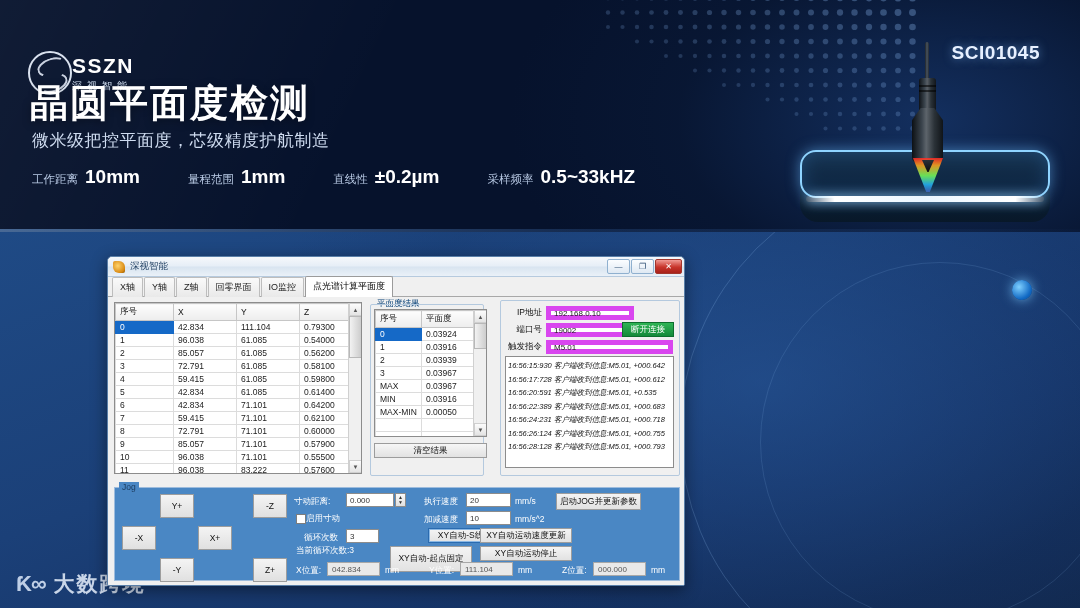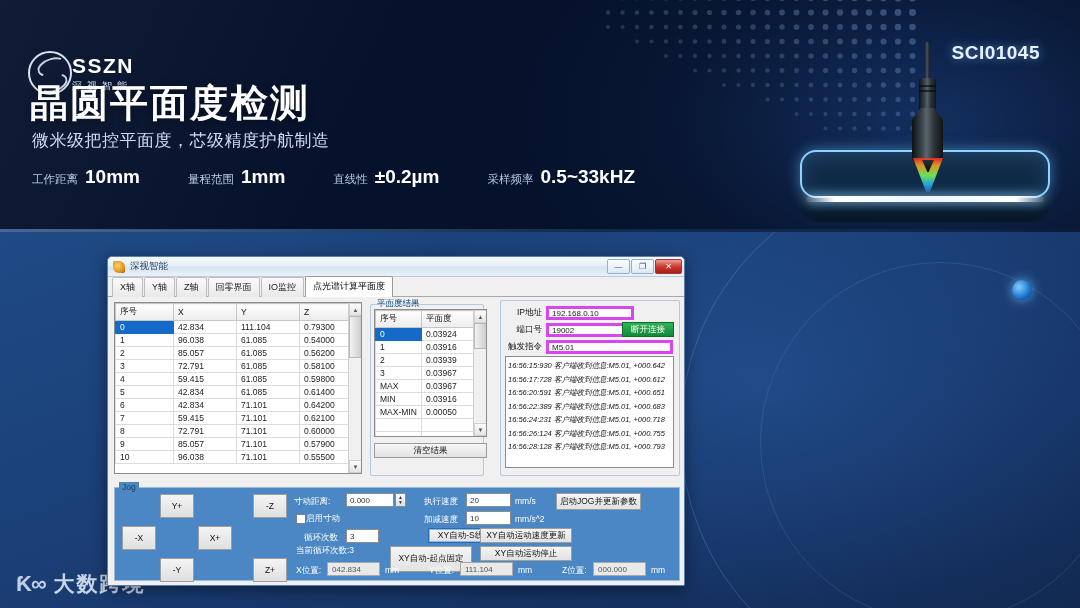--- a/index.html
+++ b/index.html
@@ -182,21 +182,21 @@
   #clear-btn { position: absolute; left: 4px; top: 145px; width: 113px; height: 15px;
     background: linear-gradient(180deg,#f6f6f6,#e2e2e2); border: 1px solid #9c9c9c;
     font-size: 8.5px; display:flex; align-items:center; justify-content:center; color:#111; }
 
   
   #comm-group { position: absolute; left: 392px; top: 1px; width: 180px; height: 180px; }
   #comm-box { border: 1px solid #b4c9de; border-radius: 2px; position: absolute;
     left: 0; top: 2px; width: 100%; height: 176px; }
   .field-row { position: absolute; display: flex; align-items: center; }
   .fld-label { font-size: 8.5px; color: #111; width: 38px; text-align: right; margin-right: 4px; }
-  .fld-input { background:#fff; border: 3px solid #d946ef; height: 14px; font-size: 8px;
+  .fld-input { background:#fff; border: 5px solid #d946ef; height: 14px; font-size: 8px;
     color:#222; padding: 1px 3px; display:flex; align-items:center; }
   #connect-btn { position:absolute; right: 6px; top: 24px; width: 52px; height: 15px;
     background: linear-gradient(180deg,#2fb455,#13893a); border: 1px solid #0c6e2d;
     color:#fff; font-size: 8.5px; display:flex; align-items:center; justify-content:center; }
   #log-box { position: absolute; left: 5px; top: 58px; width: 169px; height: 112px;
     background: #fff; border: 1px solid #8c8c8c; overflow: hidden; padding: 2px 0 0 2px; }
   .log-line { font-size: 7.5px; color: #111; line-height: 13.5px; white-space: nowrap; font-style: italic; }
 
   
   #jog-group { position: absolute; left: 6px; top: 186px; width: 566px; height: 98px; }
@@ -540,20 +540,26 @@
               <td>85.057</td>
               <td>71.101</td>
               <td>0.57900</td>
             </tr>
             <tr>
               <td>10</td>
               <td>96.038</td>
               <td>71.101</td>
               <td>0.55500</td>
             </tr>
+            <tr>
+              <td>11</td>
+              <td>96.038</td>
+              <td>83.222</td>
+              <td>0.57600</td>
+            </tr>
           </tbody>
       </table>
       <div class="vscroll">
         <div class="arrow">▲</div>
         <div class="thumb"></div>
         <div class="arrow bot">▼</div>
       </div>
     </div>
 
     <div id="flat-group">
@@ -630,21 +636,21 @@
       <div id="connect-btn">断开连接</div>
 
       <div class="field-row" style="left:4px; top:42px;">
         <span class="fld-label">触发指令</span>
         <span class="fld-input" style="width:127px">M5.01</span>
       </div>
 
       <div id="log-box">
           <div class="log-line">16:56:15:930  客户端收到信息:M5.01, +000.642</div>
           <div class="log-line">16:56:17:728  客户端收到信息:M5.01, +000.612</div>
-          <div class="log-line">16:56:20:591  客户端收到信息:M5.01, +000.651</div>
+          <div class="log-line">16:56:20:591  客户端收到信息:M5.01, +0.535</div>
           <div class="log-line">16:56:22:389  客户端收到信息:M5.01, +000.683</div>
           <div class="log-line">16:56:24:231  客户端收到信息:M5.01, +000.718</div>
           <div class="log-line">16:56:26:124  客户端收到信息:M5.01, +000.755</div>
           <div class="log-line">16:56:28:128  客户端收到信息:M5.01, +000.793</div>
         </div>
     </div>
 
     <div id="jog-group">
       <div id="jog-box"></div>
       <span id="jog-title">Jog</span>

